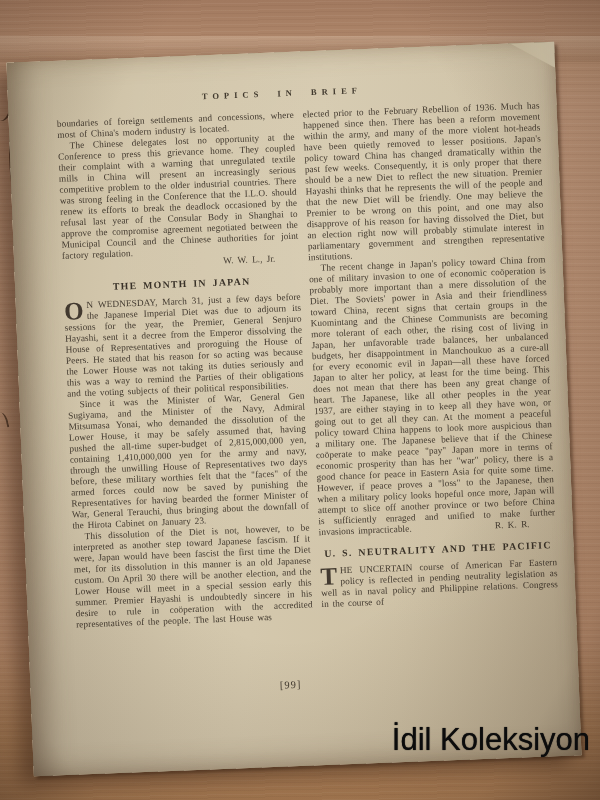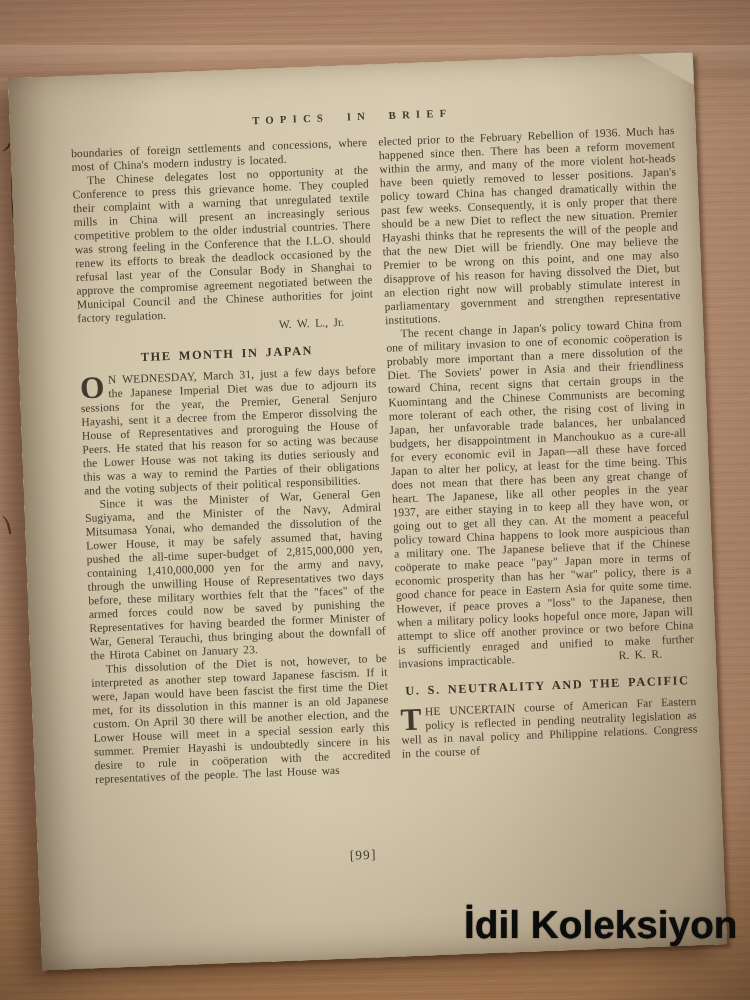--- a/index.html
+++ b/index.html
@@ -111,21 +111,21 @@
     color:rgba(58,50,40,0.95);
   }
   .vignette{
     position:absolute; inset:0; pointer-events:none; z-index:5;
     background:radial-gradient(ellipse at 48% 38%,
       rgba(0,0,0,0) 48%, rgba(35,20,10,0.18) 82%, rgba(22,10,4,0.42) 100%);
   }
   .watermark{
     position:absolute; top:722px; right:10px; z-index:6;
     font-family:"Liberation Sans", sans-serif;
-    font-weight:bold; font-size:31px; letter-spacing:0px;
+    font-weight:normal; font-size:31px; letter-spacing:0px;
     color:#0c0c0c;
     text-shadow:0 0 1px #0c0c0c;
   }
 </style>
 </head>
 <body>
 
 <div class="wood-edge-highlight"></div>
 <div class="page-curl-line"></div>
 <div class="ink-mark-1"></div>

